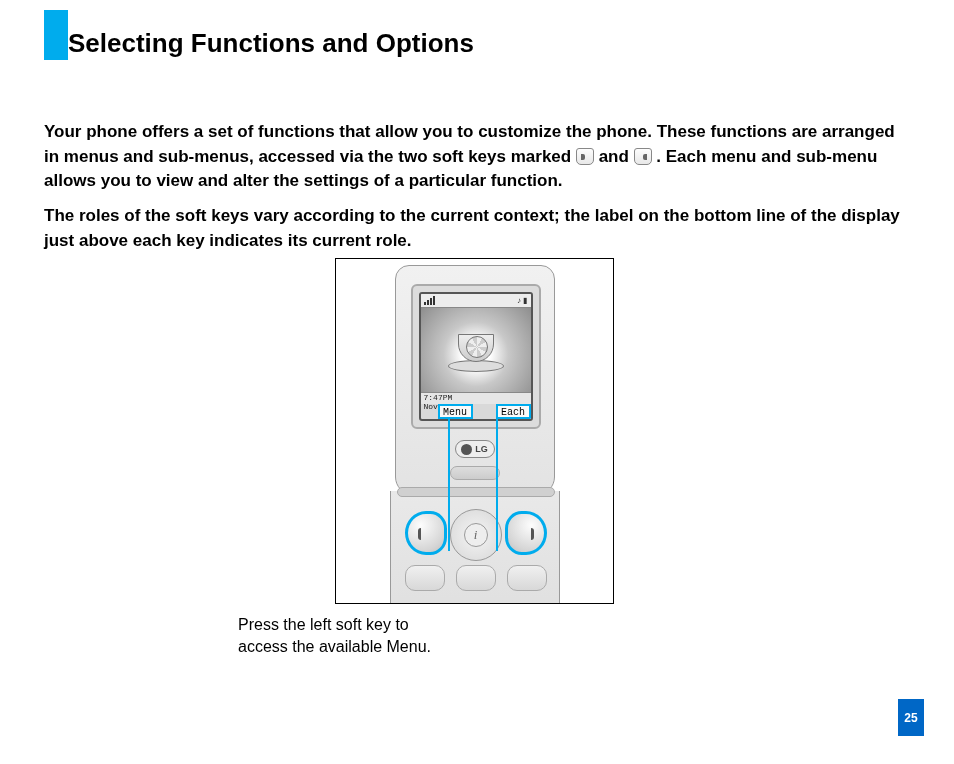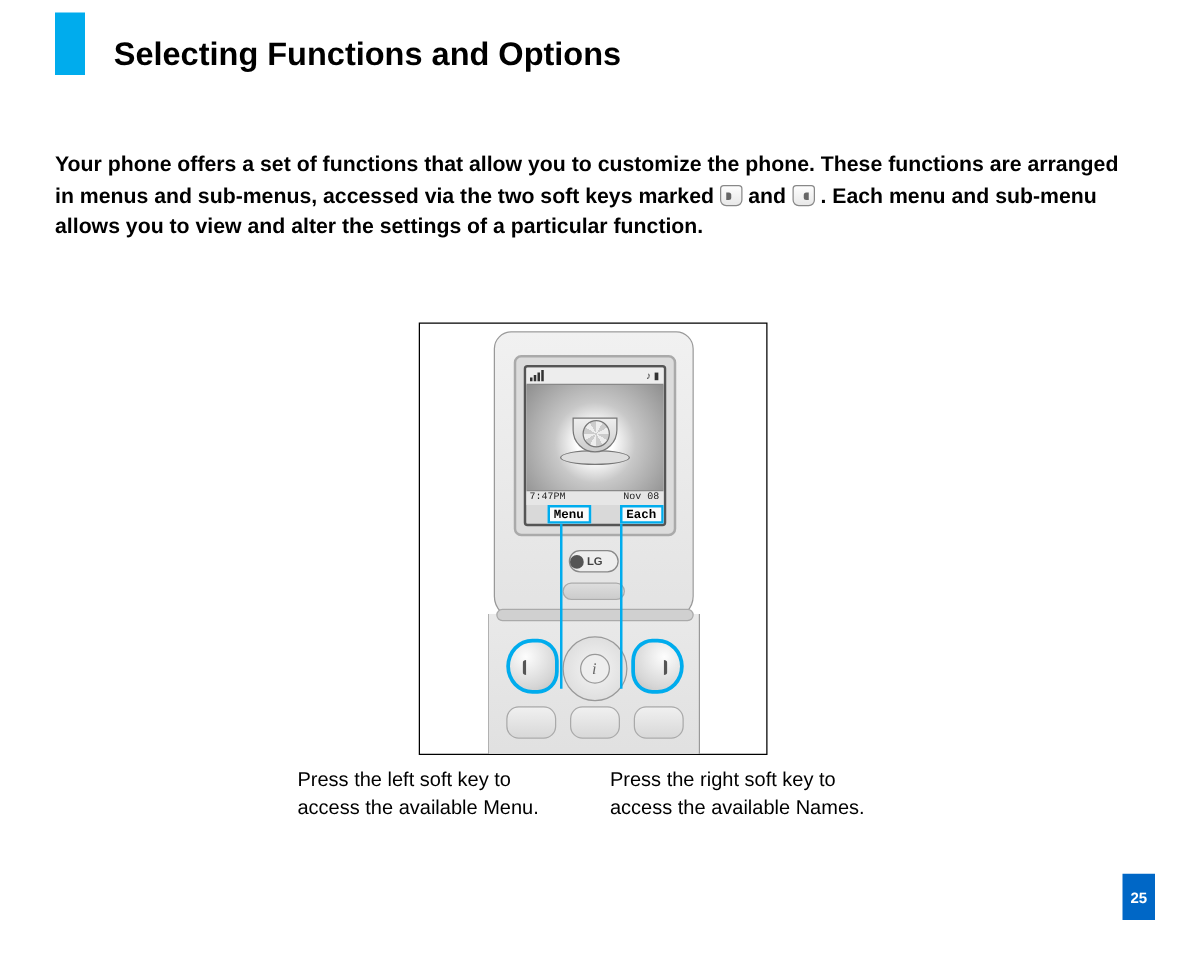--- a/index.html
+++ b/index.html
@@ -14,21 +14,21 @@
   .header-block {
     position: absolute;
     left: 44px;
     top: 10px;
     width: 24px;
     height: 50px;
     background: #00aced;
   }
   .page-title {
     position: absolute;
-    left: 91px;
+    left: 68px;
     top: 28px;
     font-size: 26px;
     font-weight: bold;
   }
   .body-text {
     position: absolute;
     left: 44px;
     top: 120px;
     width: 866px;
     font-size: 17px;
@@ -133,45 +133,46 @@
   .saucer{position:absolute;left:0;bottom:0;width:56px;height:12px;border:1px solid #777;border-radius:50%;background:#ddd;}
   .cupbody{position:absolute;left:10px;top:2px;width:36px;height:28px;border:1px solid #777;border-radius:0 0 18px 18px;background:linear-gradient(#eee,#ccc);}
   .lemon{position:absolute;left:18px;top:4px;width:22px;height:22px;border:1px solid #777;border-radius:50%;background:repeating-conic-gradient(#eee 0 30deg,#ccc 30deg 60deg);}
   .time-row {
     height: 12px;
     background:#e6e6e6;
     border-top:1px solid #888;
     display:flex;justify-content:space-between;
     font-size:8px;padding:0 3px;color:#222;
     font-family:"Courier New",monospace;
+    flex-direction:column;
   }
   .softkey-row {
     position:absolute; left:0; right:0; bottom:0;
     height:15px;
     display:flex;
   }
   .softkey-lbl {
     flex:1;
     font-size:10px;
     font-family:"Courier New",monospace;
-    font-weight:bold;
+    font-weight:normal;
     text-align:center;
     line-height:13px;
     border:2px solid #00aced;
     background:#fafafa;
     margin-left:17px;
   }
   .softkey-gap{width:6px;}
   .lg-badge{
     position:absolute;
     left:50%; top:174px; transform:translateX(-50%);
     width:40px;height:18px;
     border:1px solid #888;border-radius:9px;
     background:#eee;
-    display:flex;align-items:center;justify-content:flex-start;
+    display:flex;align-items:center;justify-content:center;
     gap:3px;
   }
   .lg-circle{width:11px;height:11px;border-radius:50%;background:#555;}
   .lg-txt{font-size:9px;font-weight:bold;color:#444;}
   .speaker-slot{
     position:absolute;left:50%;top:200px;transform:translateX(-50%);
     width:50px;height:14px;border:1px solid #aaa;border-radius:7px;
     background:linear-gradient(#ddd,#ccc);
   }
 
@@ -230,21 +231,21 @@
   .callout-line{position:absolute;background:#00aced;width:2px;}
   .line-left{left:112px;top:160px;height:132px;}
   .line-right{left:160px;top:160px;height:132px;}
 
   .captions{
     position:absolute;
     left:238px;
     top:614px;
     width:480px;
     display:flex;
-    gap:40px;
+    gap:30px;
   }
   .caption{
     width:210px;
     font-size:16px;
     line-height:1.4;
   }
 
   .page-number-box{
     position:absolute;
     right:30px;
@@ -264,20 +265,21 @@
 <h1 class="page-title">Selecting Functions and Options</h1>
 
 <div class="body-text">
   <p>
     <span>Your phone offers a set of functions that allow you to customize the phone. These functions are arranged in menus and sub-menus, accessed via the two soft keys marked </span>
     <span class="inline-softkey-icon left"></span>
     <span> and </span>
     <span class="inline-softkey-icon right"></span>
     <span> . Each menu and sub-menu allows you to view and alter the settings of a particular function.</span>
   </p>
+  <p>The roles of the soft keys vary according to the current context; the label on the bottom line of the display just above each key indicates its current role.</p>
 </div>
 
 <div class="figure-frame">
   <div class="phone">
     <div class="flip-top">
       <div class="screen-bezel">
         <div class="screen-inner">
           <div class="status-bar">
             <div class="signal-icon">
               <span></span>
@@ -326,16 +328,15 @@
       </div>
     </div>
   </div>
 
   <div class="callout-line line-left"></div>
   <div class="callout-line line-right"></div>
 </div>
 
 <div class="captions">
   <div class="caption">Press the left soft key to access the available Menu.</div>
-  <div class="caption">Press the right soft key to access the available Names.</div>
 </div>
 
 <div class="page-number-box">25</div>
 
 </body></html>

